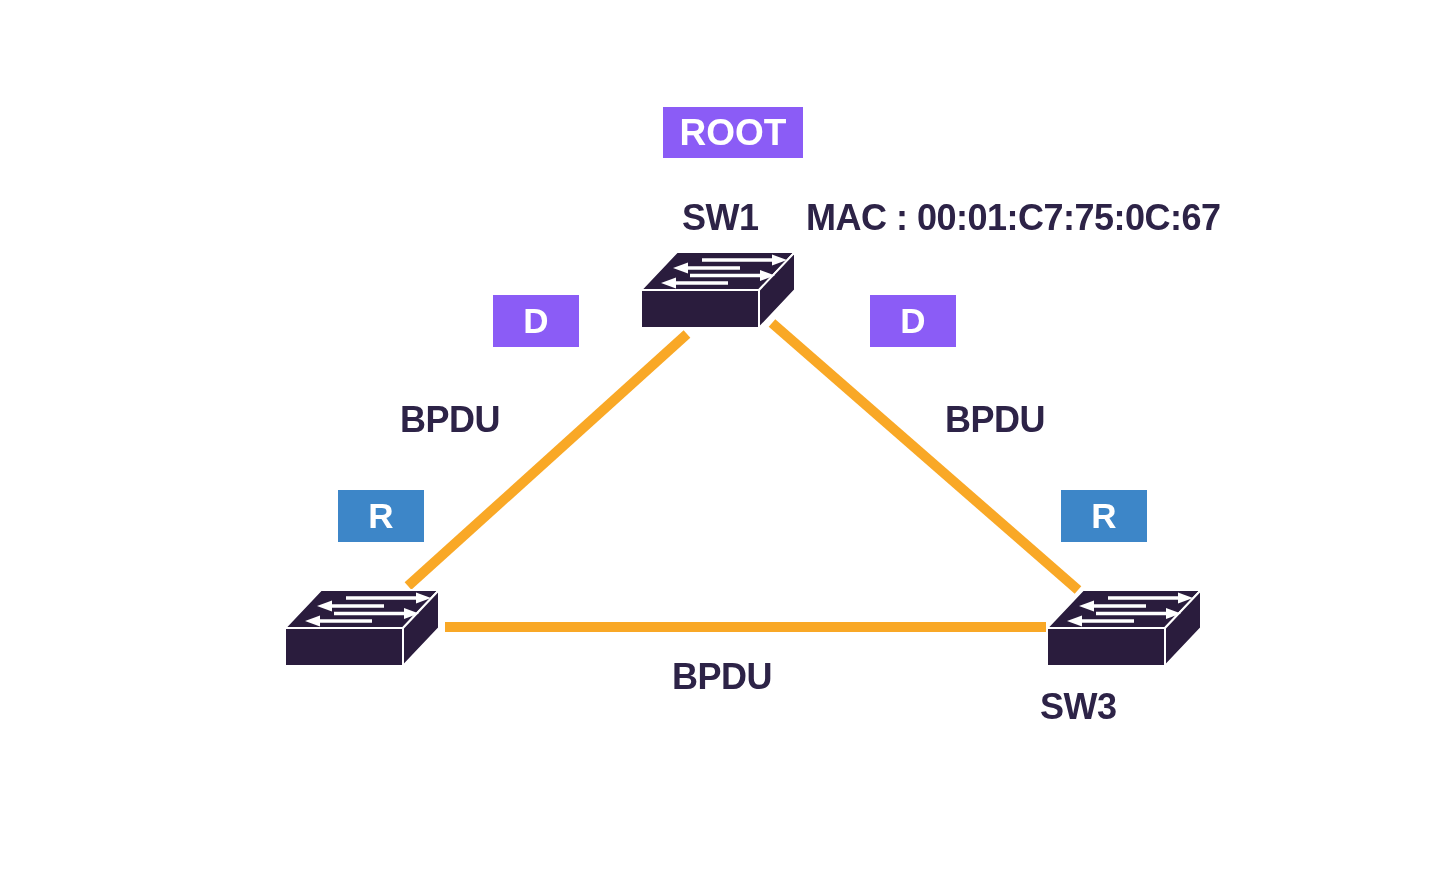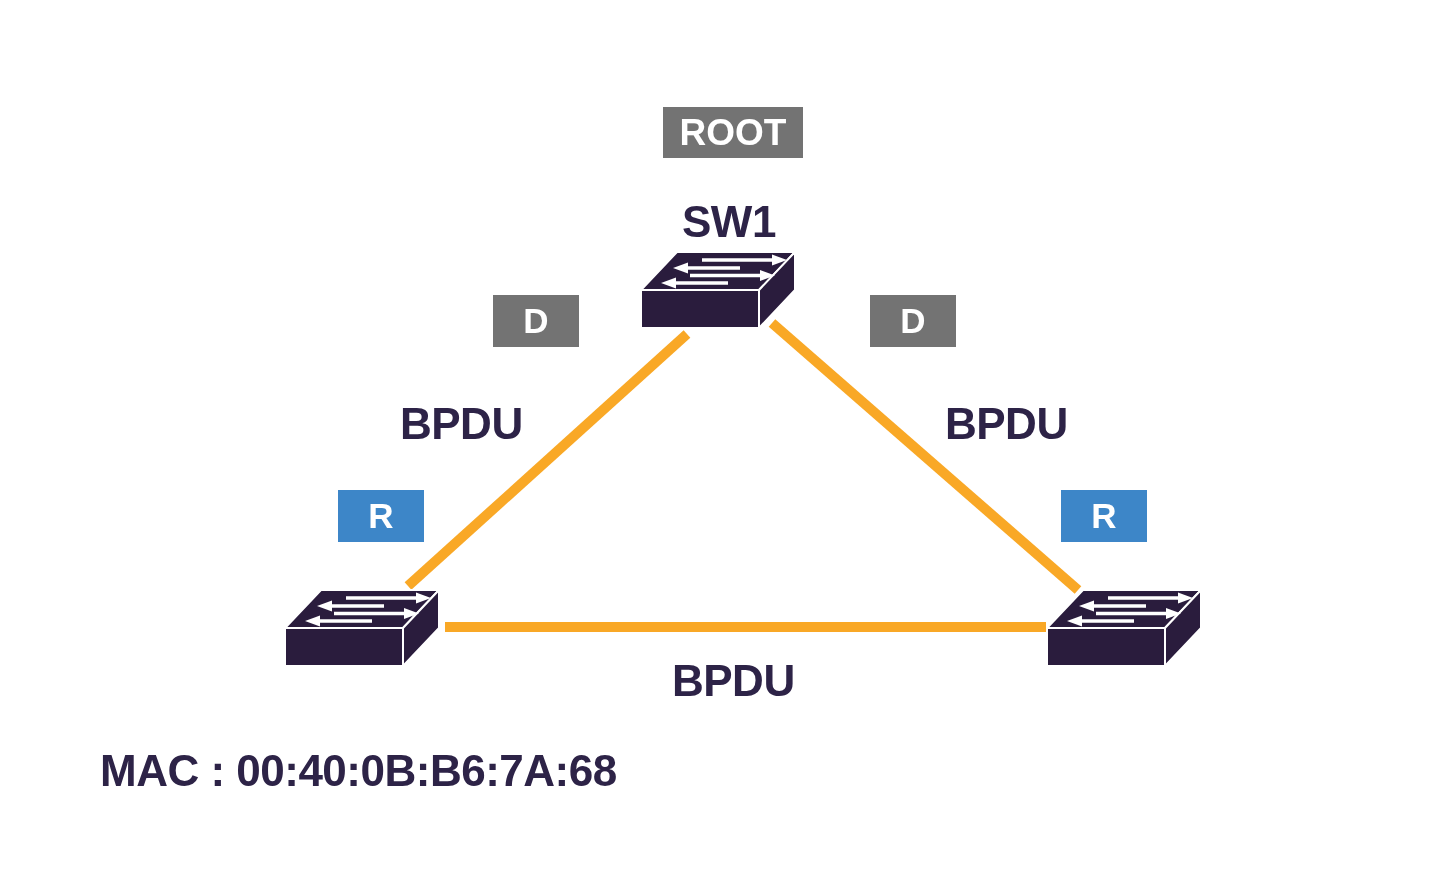--- a/index.html
+++ b/index.html
@@ -17,35 +17,35 @@
   }
   .links-layer {
     position: absolute;
     left: 0; top: 0;
     width: 1448px; height: 890px;
   }
   .txt {
     position: absolute;
     color: #2D2347;
     font-weight: 700;
-    font-size: 44px;
+    font-size: 36px;
     letter-spacing: -0.5px;
     white-space: nowrap;
   }
   .center { text-align: left; }
   .badge {
     position: absolute;
     display: flex;
     align-items: center;
     justify-content: center;
     color: #ffffff;
     font-weight: 700;
     letter-spacing: 0;
   }
-  .badge.green { background: #737373; }
+  .badge.green { background: #8b5cf6; }
   .badge.blue  { background: #3D86C8; }
   .badge.root-badge {
     left: 663px; top: 107px;
     width: 140px; height: 51px;
     font-size: 37px;
   }
   .badge.port {
     width: 86px; height: 52px;
     font-size: 35px;
   }
@@ -115,21 +115,22 @@
   </svg>
 
   <div class="badge green root-badge">ROOT</div>
 
   <div class="badge green port d-left">D</div>
   <div class="badge green port d-right">D</div>
   <div class="badge blue port r-left">R</div>
   <div class="badge blue port r-right">R</div>
 
   <div class="txt sw1-label">SW1</div>
+  <div class="txt sw1-mac">MAC : 00:01:C7:75:0C:67</div>
 
-  <div class="txt center sw2-mac">MAC : 00:40:0B:B6:7A:68</div>
 
+  <div class="txt center sw3-label">SW3</div>
 
   <div class="txt center bpdu-left">BPDU</div>
   <div class="txt center bpdu-right">BPDU</div>
   <div class="txt center bpdu-bottom">BPDU</div>
 
 </div>
 
 </body></html>

